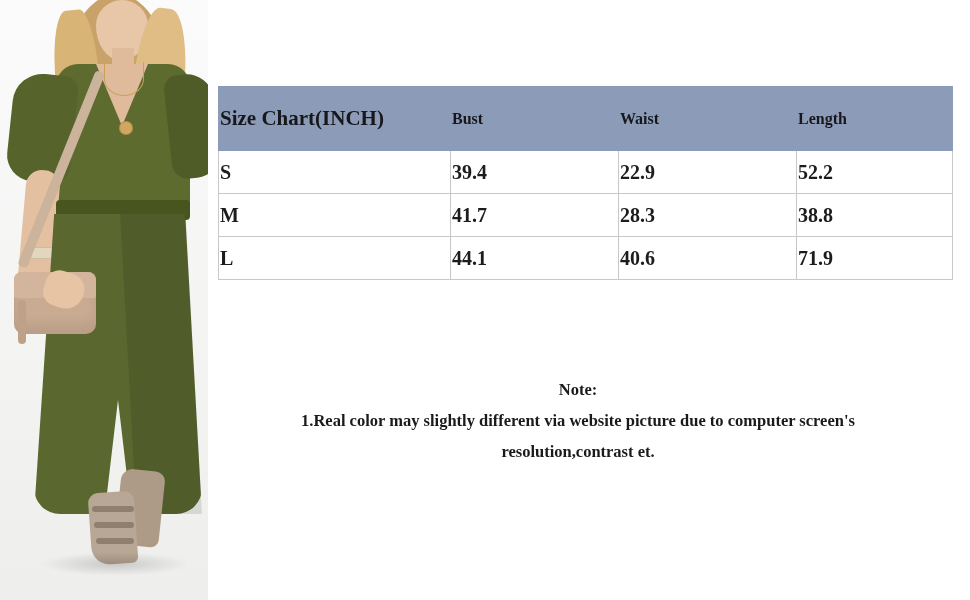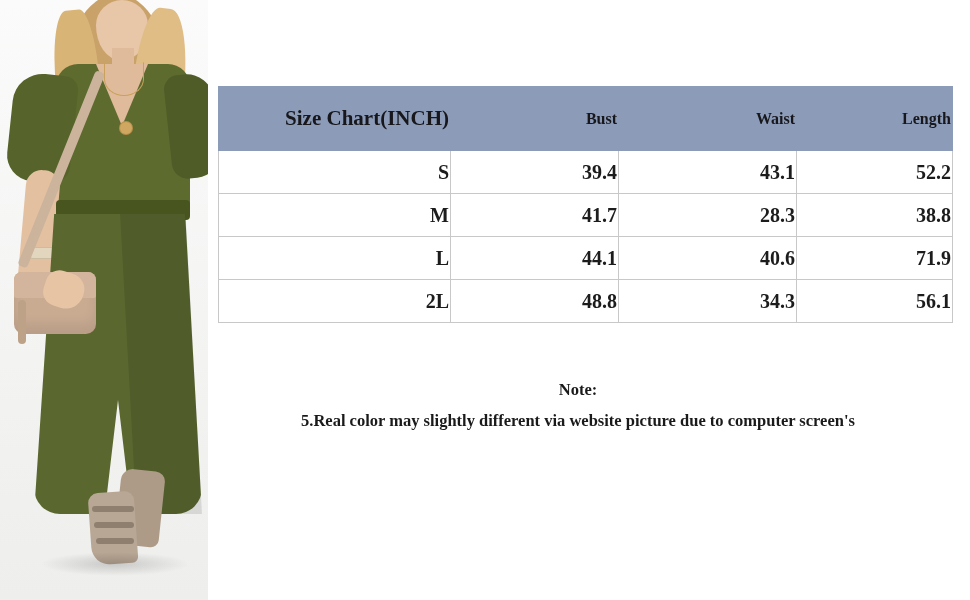--- a/index.html
+++ b/index.html
@@ -217,21 +217,21 @@
     width: 734px;
   }
   table.size-chart {
     border-collapse: collapse;
     width: 734px;
     table-layout: fixed;
   }
   table.size-chart th,
   table.size-chart td {
     border: 1px solid #c8c8c8;
-    text-align: right;
+    text-align: left;
     font-weight: bold;
     color: #1c1c1c;
     margin-left: 36px;
   }
   table.size-chart thead th {
     background: #8c9cb8;
     height: 64px;
     font-size: 16px;
     color: #17171c;
     border-color: #8c9cb8;
@@ -315,43 +315,38 @@
           <th class="first">Size Chart(INCH)</th>
           <th>Bust</th>
           <th>Waist</th>
           <th>Length</th>
         </tr>
       </thead>
       <tbody>
         <tr>
           <td>S</td>
           <td>39.4</td>
-          <td>43.1</td>
+          <td>22.9</td>
           <td>52.2</td>
         </tr>
         <tr>
           <td>M</td>
           <td>41.7</td>
           <td>28.3</td>
           <td>38.8</td>
         </tr>
         <tr>
           <td>L</td>
           <td>44.1</td>
           <td>40.6</td>
           <td>71.9</td>
         </tr>
-        <tr>
-          <td>2L</td>
-          <td>48.8</td>
-          <td>34.3</td>
-          <td>56.1</td>
-        </tr>
       </tbody>
     </table>
   </div>
 
   <div class="notes">
     <div class="line">Note:</div>
-    <div class="line">5.Real color may slightly different via website picture due to computer screen's</div>
+    <div class="line">1.Real color may slightly different via website picture due to computer screen's</div>
+    <div class="line">resolution,contrast et.</div>
   </div>
 
 </div>
 
 </body></html>

